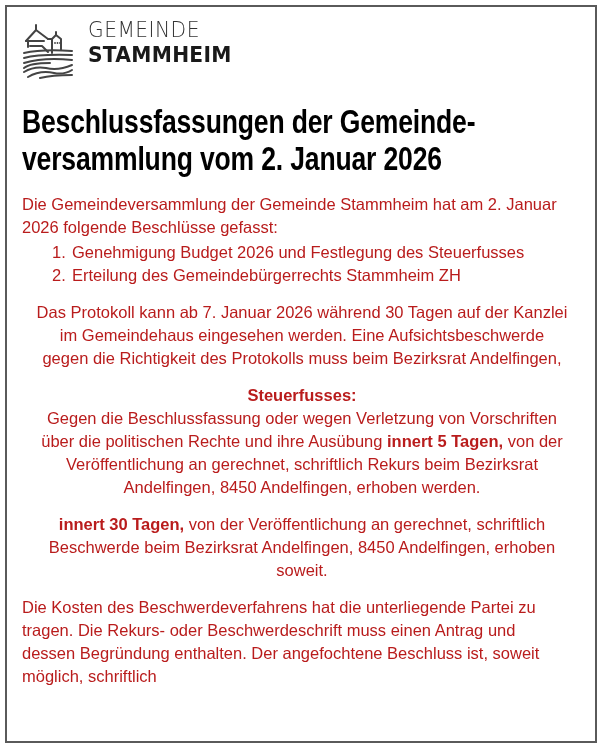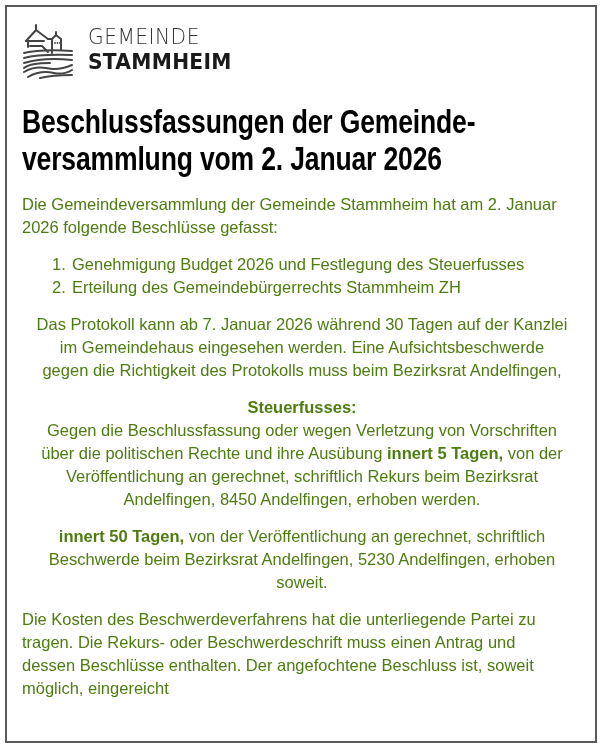--- a/index.html
+++ b/index.html
@@ -22,21 +22,21 @@
       width: 588px;
       height: 734px;
       border: 2px solid #5a5a5a;
       box-sizing: content-box;
     }
     .logo {
       position: absolute;
       left: 22px;
       top: 19px;
       display: flex;
-      align-items: center;
+      align-items: flex-start;
     }
     .logo-mark {
       width: 52px;
       height: 60px;
       display: block;
     }
     .logo-text {
       margin-left: 14px;
       line-height: 1;
     }
@@ -79,30 +79,30 @@
       letter-spacing: -0.2px;
     }
     .title span { display: block; }
     .body {
       position: absolute;
       left: 22px;
       top: 193px;
       width: 560px;
       font-size: 16.5px;
       line-height: 23px;
-      color: #4d7c0f;
+      color: #b91c1c;
     }
     .body p {
       margin: 0;
       white-space: nowrap;
     }
     .line { display: block; white-space: nowrap; }
     .para { margin-bottom: 14px !important; text-align: center; }
     .list {
-      margin: 14px 0 14px 0;
+      margin: 2px 0 14px 0;
       padding: 0;
       list-style: none;
     }
     .list li {
       display: block;
       padding-left: 30px;
       white-space: nowrap;
     }
     .list .num {
       display: inline-block;
@@ -173,25 +173,25 @@
 
   <p class="para">
     <span class="line bold">Steuerfusses:</span>
     <span class="line">Gegen die Beschlussfassung oder wegen Verletzung von Vorschriften</span>
     <span class="line"><span>über die politischen Rechte und ihre Ausübung </span><b>innert 5 Tagen,</b><span> von der</span></span>
     <span class="line">Veröffentlichung an gerechnet, schriftlich Rekurs beim Bezirksrat</span>
     <span class="line">Andelfingen, 8450 Andelfingen, erhoben werden.</span>
   </p>
 
   <p class="para">
-    <span class="line"><b>innert 50 Tagen,</b><span> von der Veröffentlichung an gerechnet, schriftlich</span></span>
-    <span class="line">Beschwerde beim Bezirksrat Andelfingen, 5230 Andelfingen, erhoben</span>
+    <span class="line"><b>innert 30 Tagen,</b><span> von der Veröffentlichung an gerechnet, schriftlich</span></span>
+    <span class="line">Beschwerde beim Bezirksrat Andelfingen, 8450 Andelfingen, erhoben</span>
     <span class="line">soweit.</span>
   </p>
 
   <p>
     <span class="line">Die Kosten des Beschwerdeverfahrens hat die unterliegende Partei zu</span>
     <span class="line">tragen. Die Rekurs- oder Beschwerdeschrift muss einen Antrag und</span>
-    <span class="line">dessen Beschlüsse enthalten. Der angefochtene Beschluss ist, soweit</span>
-    <span class="line">möglich, eingereicht</span>
+    <span class="line">dessen Begründung enthalten. Der angefochtene Beschluss ist, soweit</span>
+    <span class="line">möglich, schriftlich</span>
   </p>
 
 </div>
 
 </body></html>

